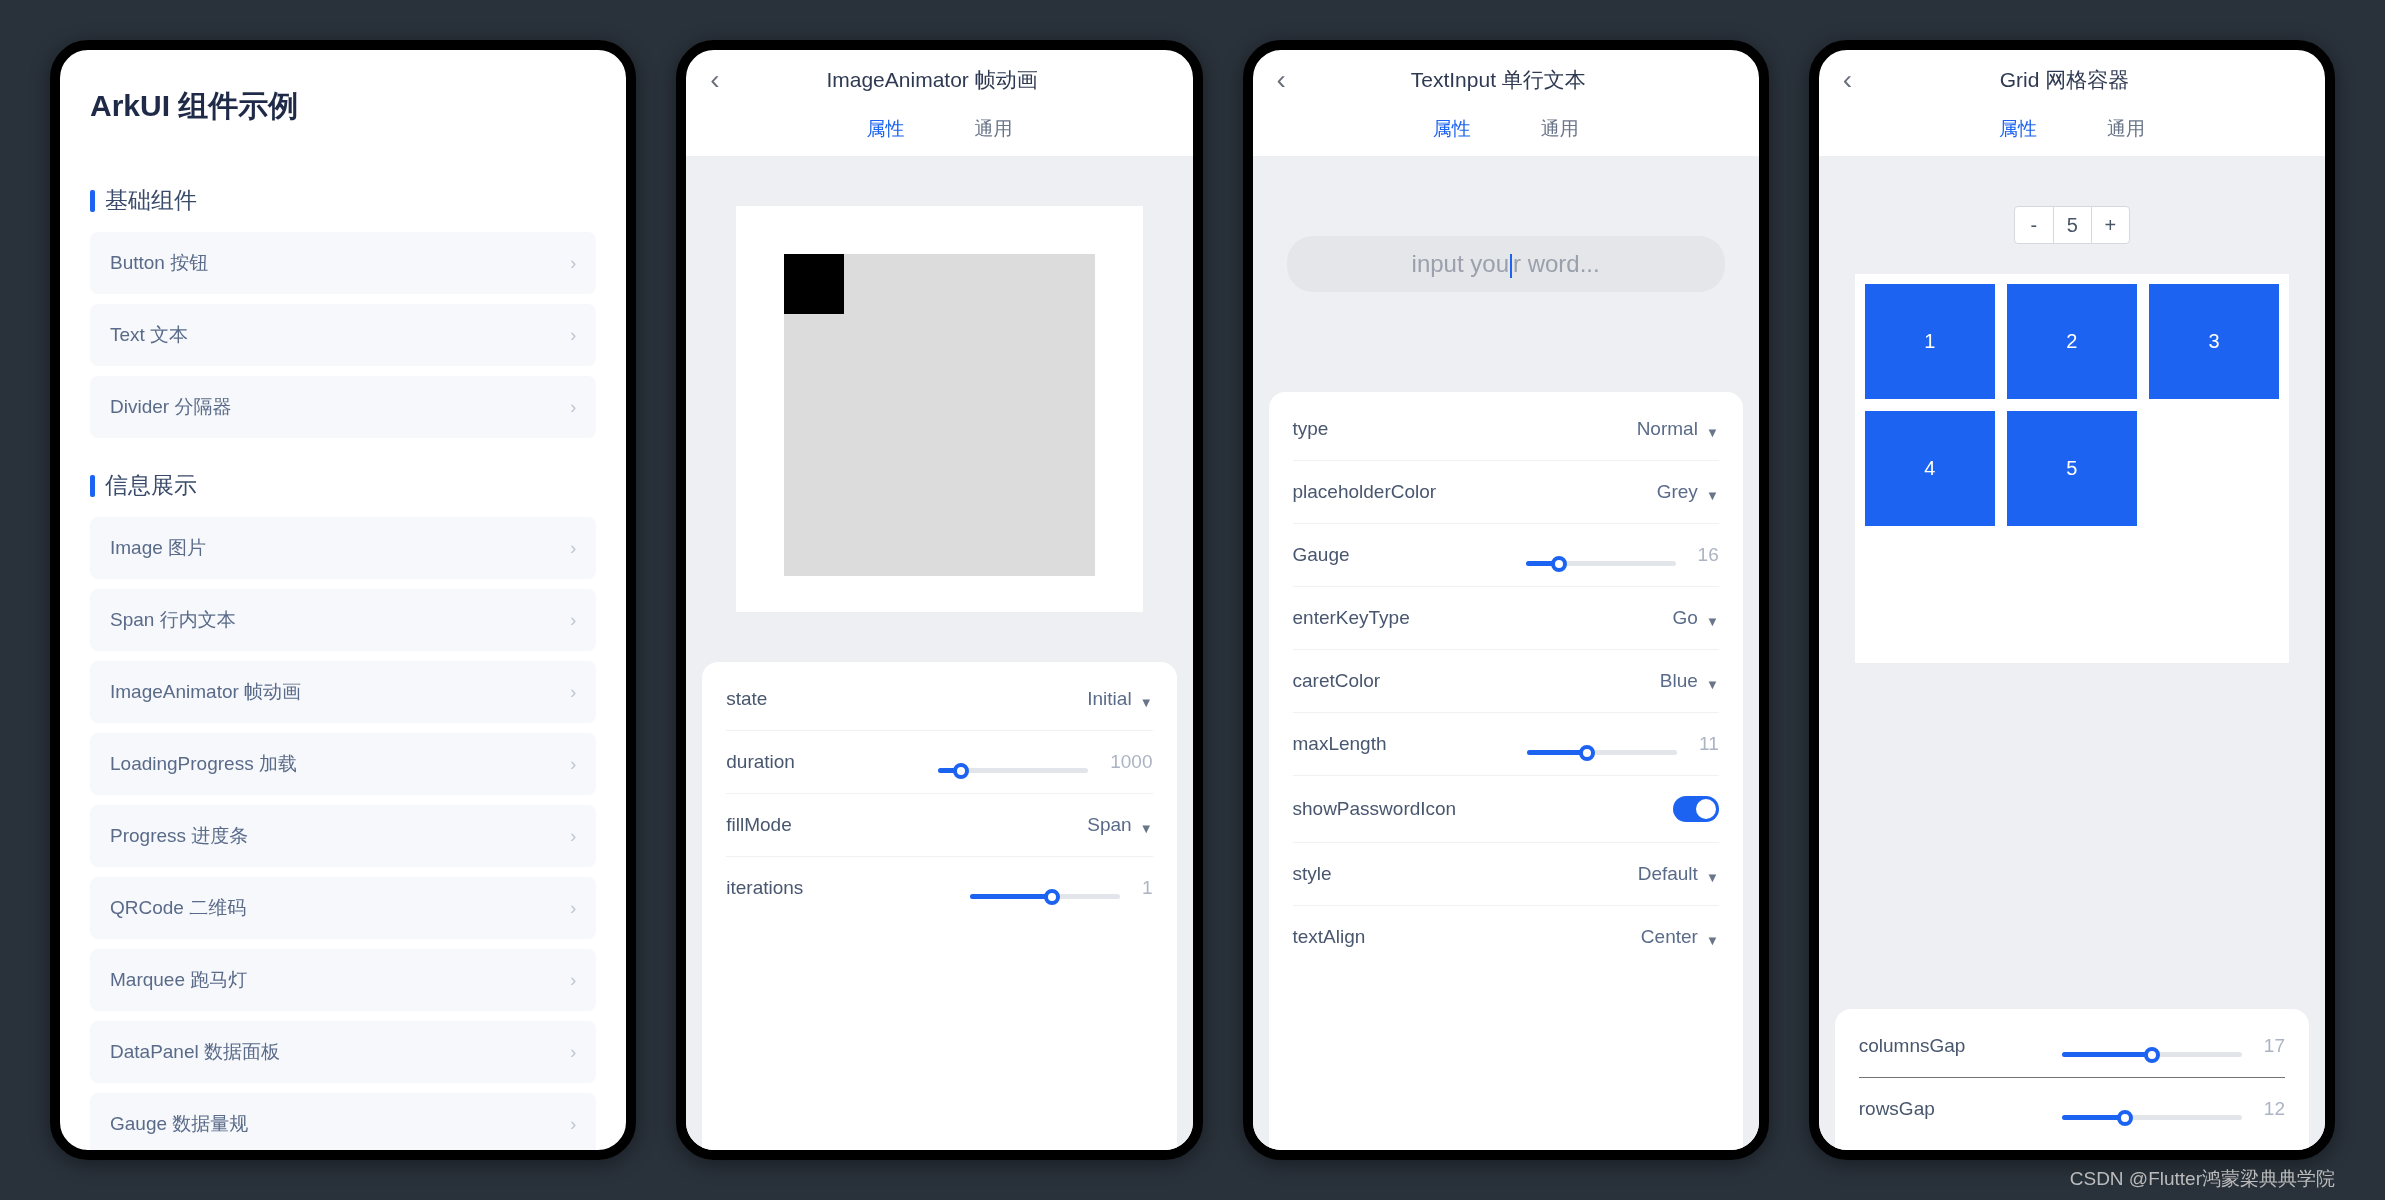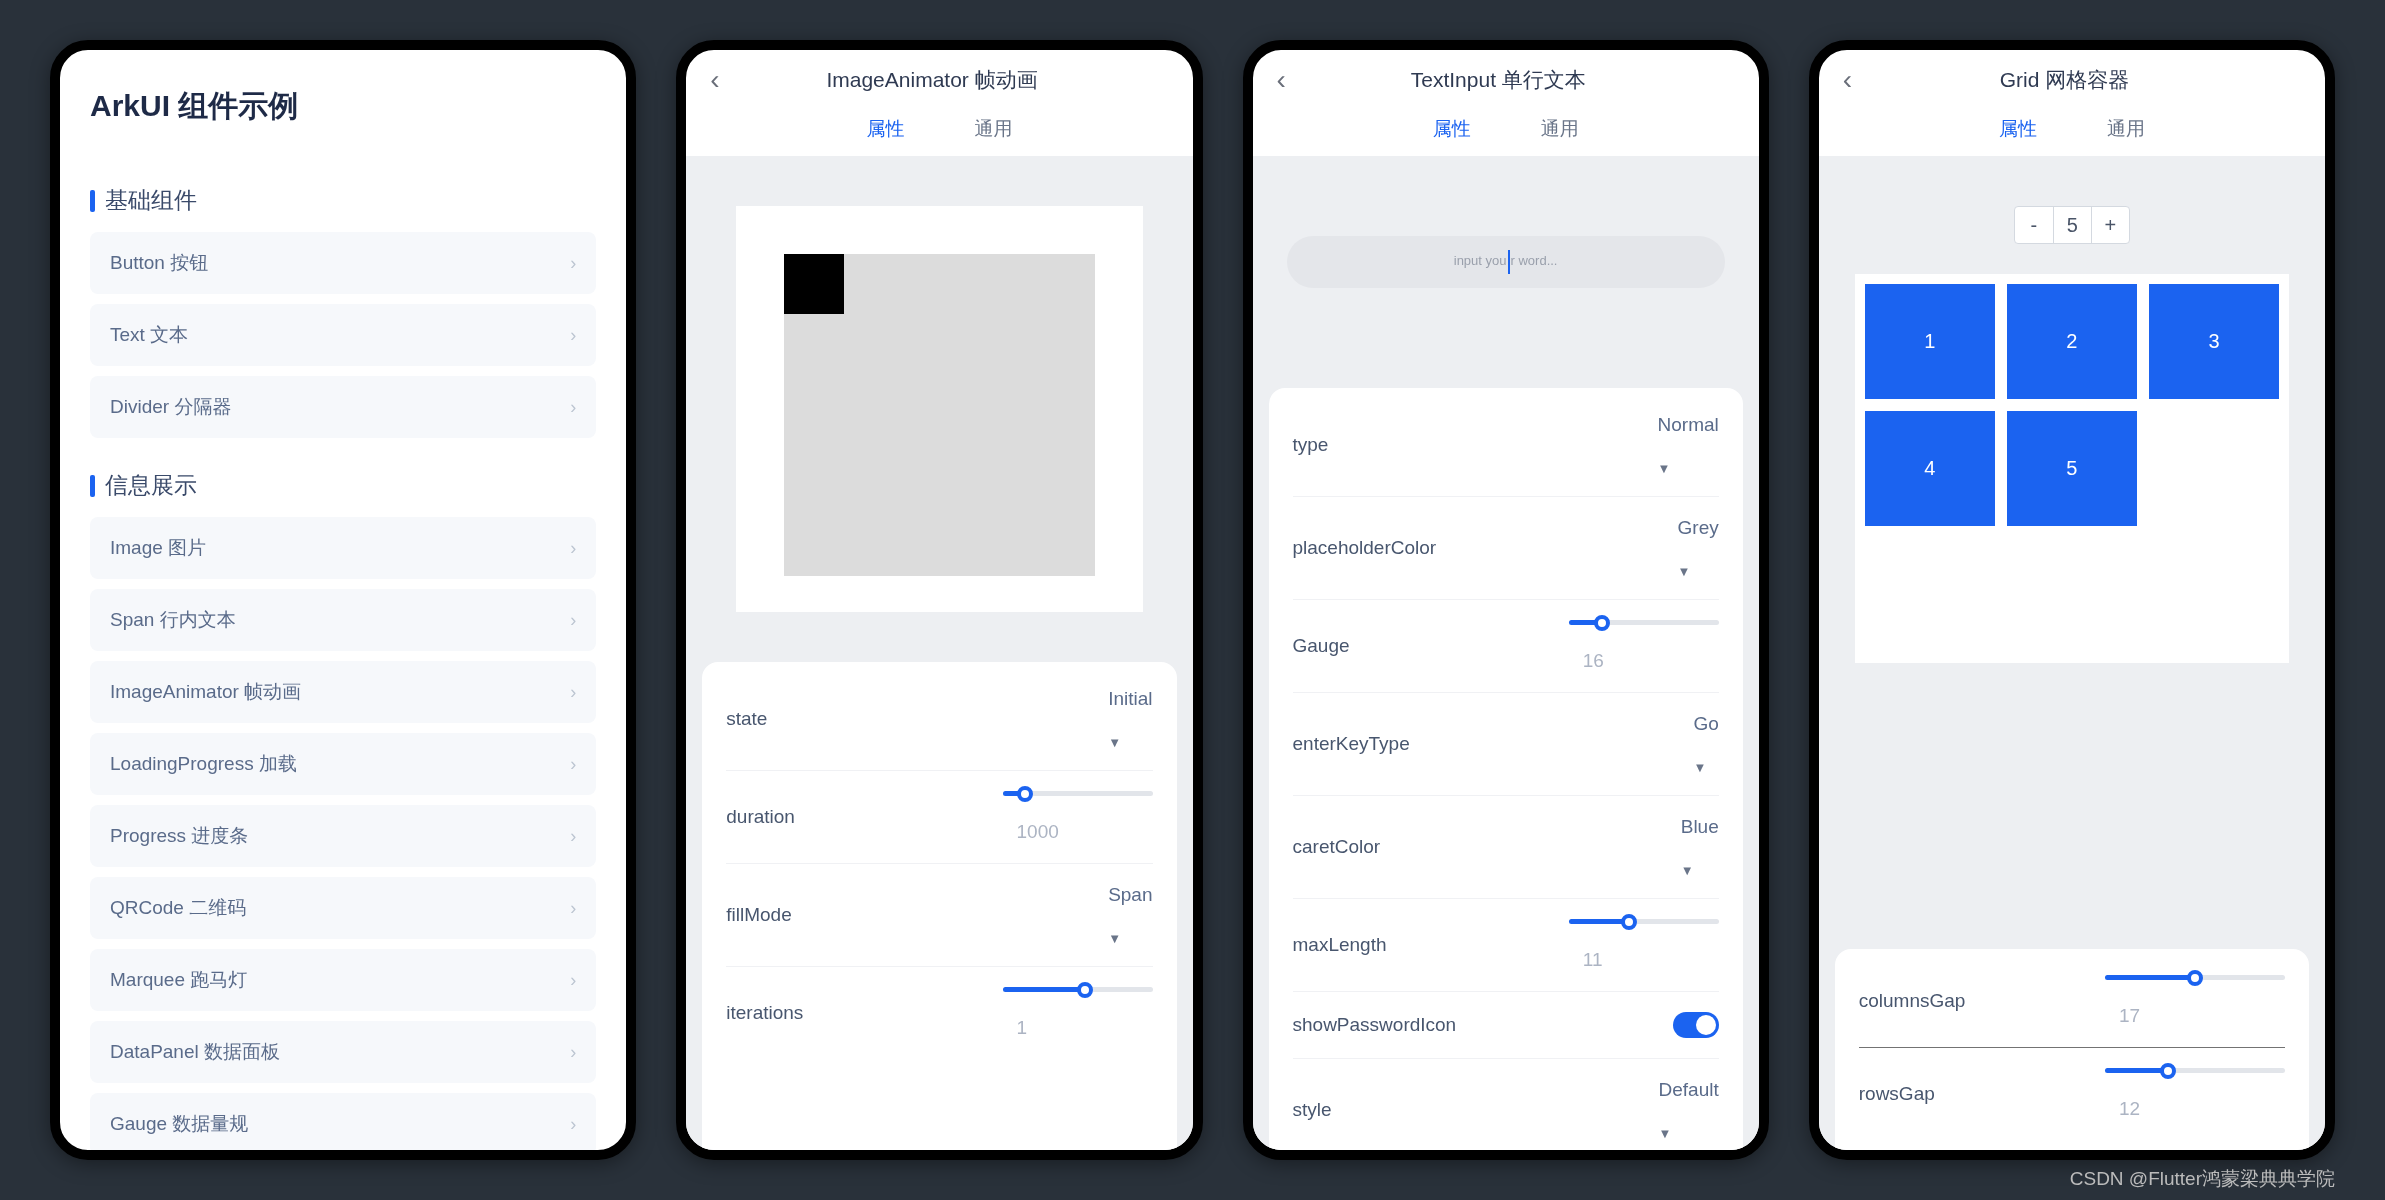--- a/index.html
+++ b/index.html
@@ -89,21 +89,21 @@
 .row {
   display: flex;
   justify-content: space-between;
   align-items: center;
   padding: 20px 0;
   border-bottom: 1px solid #f0f1f4;
   font-size: 19px;
   color: #48566e;
 }
 .row:last-child { border-bottom: none; }
-.row .val { display: flex; align-items: flex-start; gap: 25px; color: #5a6b8a; flex-direction: column; }
+.row .val { display: flex; align-items: flex-end; gap: 8px; color: #5a6b8a; }
 .row .val .dd { color: #6a7589; font-size: 13px; }
 .row .num { color: #acb4c3; font-size: 19px; margin-left: 14px; }
 .slider {
   width: 150px;
   height: 5px;
   background: #e2e5ea;
   border-radius: 3px;
   position: relative;
 }
 .slider .fill { position: absolute; left: 0; top: 0; height: 100%; background: #1b63f0; border-radius: 3px; }
@@ -121,21 +121,21 @@
 .toggle.on .kb { right: 3px; }
 
 
 .input-area { display: flex; align-items: center; justify-content: center; padding: 80px 34px 100px; }
 .pill {
   width: 100%;
   background: #e4e6ea;
   border-radius: 26px;
   padding: 14px 0;
   text-align: center;
-  font-size: 13px;
+  font-size: 24px;
   color: #9aa0ac;
   position: relative;
 }
 .caret {
   display: inline-block;
   width: 2px;
   height: 24px;
   background: #1b63f0;
   vertical-align: middle;
   margin: 0 1px;

